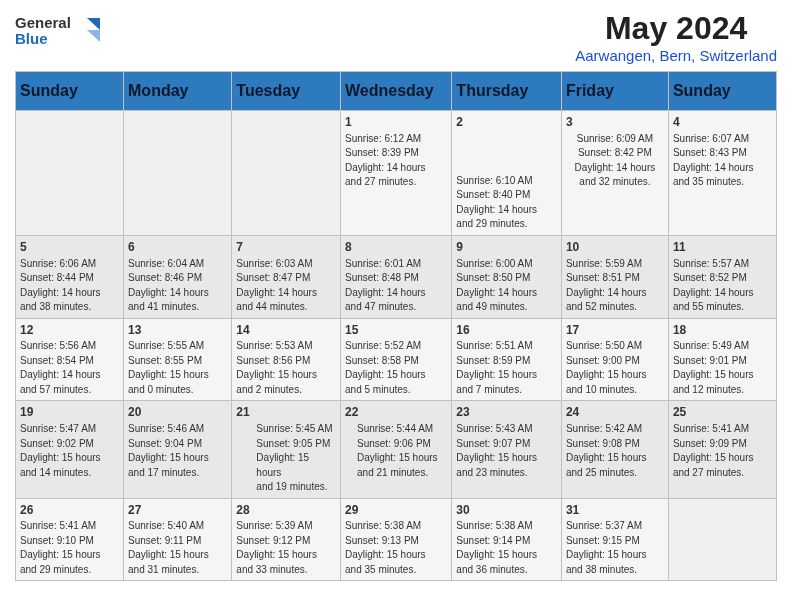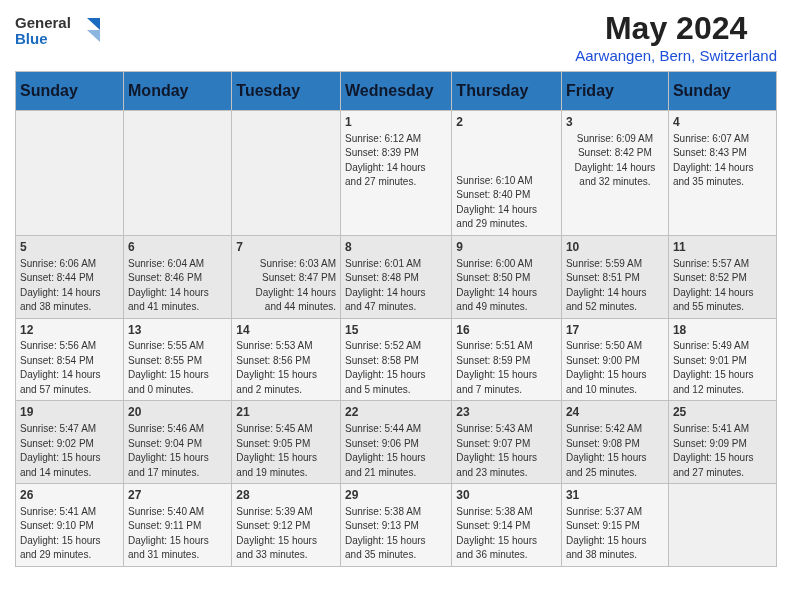--- a/index.html
+++ b/index.html
@@ -160,21 +160,21 @@
           </td>
           <td>
             <span class="day-num">6</span>
             <div class="day-info" style="white-space: pre-line;">Sunrise: 6:04 AM
 Sunset: 8:46 PM
 Daylight: 14 hours
 and 41 minutes.</div>
           </td>
           <td>
             <span class="day-num">7</span>
-            <div class="day-info" style="white-space: pre-line; text-align: right;">Sunrise: 6:03 AM
+            <div class="day-info" style="white-space: pre-line;">Sunrise: 6:03 AM
 Sunset: 8:47 PM
 Daylight: 14 hours
 and 44 minutes.</div>
           </td>
           <td>
             <span class="day-num">8</span>
             <div class="day-info" style="white-space: pre-line;">Sunrise: 6:01 AM
 Sunset: 8:48 PM
 Daylight: 14 hours
 and 47 minutes.</div>
@@ -262,28 +262,28 @@
           </td>
           <td>
             <span class="day-num">20</span>
             <div class="day-info" style="white-space: pre-line;">Sunrise: 5:46 AM
 Sunset: 9:04 PM
 Daylight: 15 hours
 and 17 minutes.</div>
           </td>
           <td>
             <span class="day-num">21</span>
-            <div class="day-info" style="white-space: pre-line;">Sunrise: 5:45 AM
+            <div class="day-info" style="white-space: pre-line; margin-left: 20px;">Sunrise: 5:45 AM
 Sunset: 9:05 PM
 Daylight: 15 hours
 and 19 minutes.</div>
           </td>
           <td>
             <span class="day-num">22</span>
-            <div class="day-info" style="white-space: pre-line;">Sunrise: 5:44 AM
+            <div class="day-info" style="white-space: pre-line; margin-left: 12px;">Sunrise: 5:44 AM
 Sunset: 9:06 PM
 Daylight: 15 hours
 and 21 minutes.</div>
           </td>
           <td>
             <span class="day-num">23</span>
             <div class="day-info" style="white-space: pre-line;">Sunrise: 5:43 AM
 Sunset: 9:07 PM
 Daylight: 15 hours
 and 23 minutes.</div>

